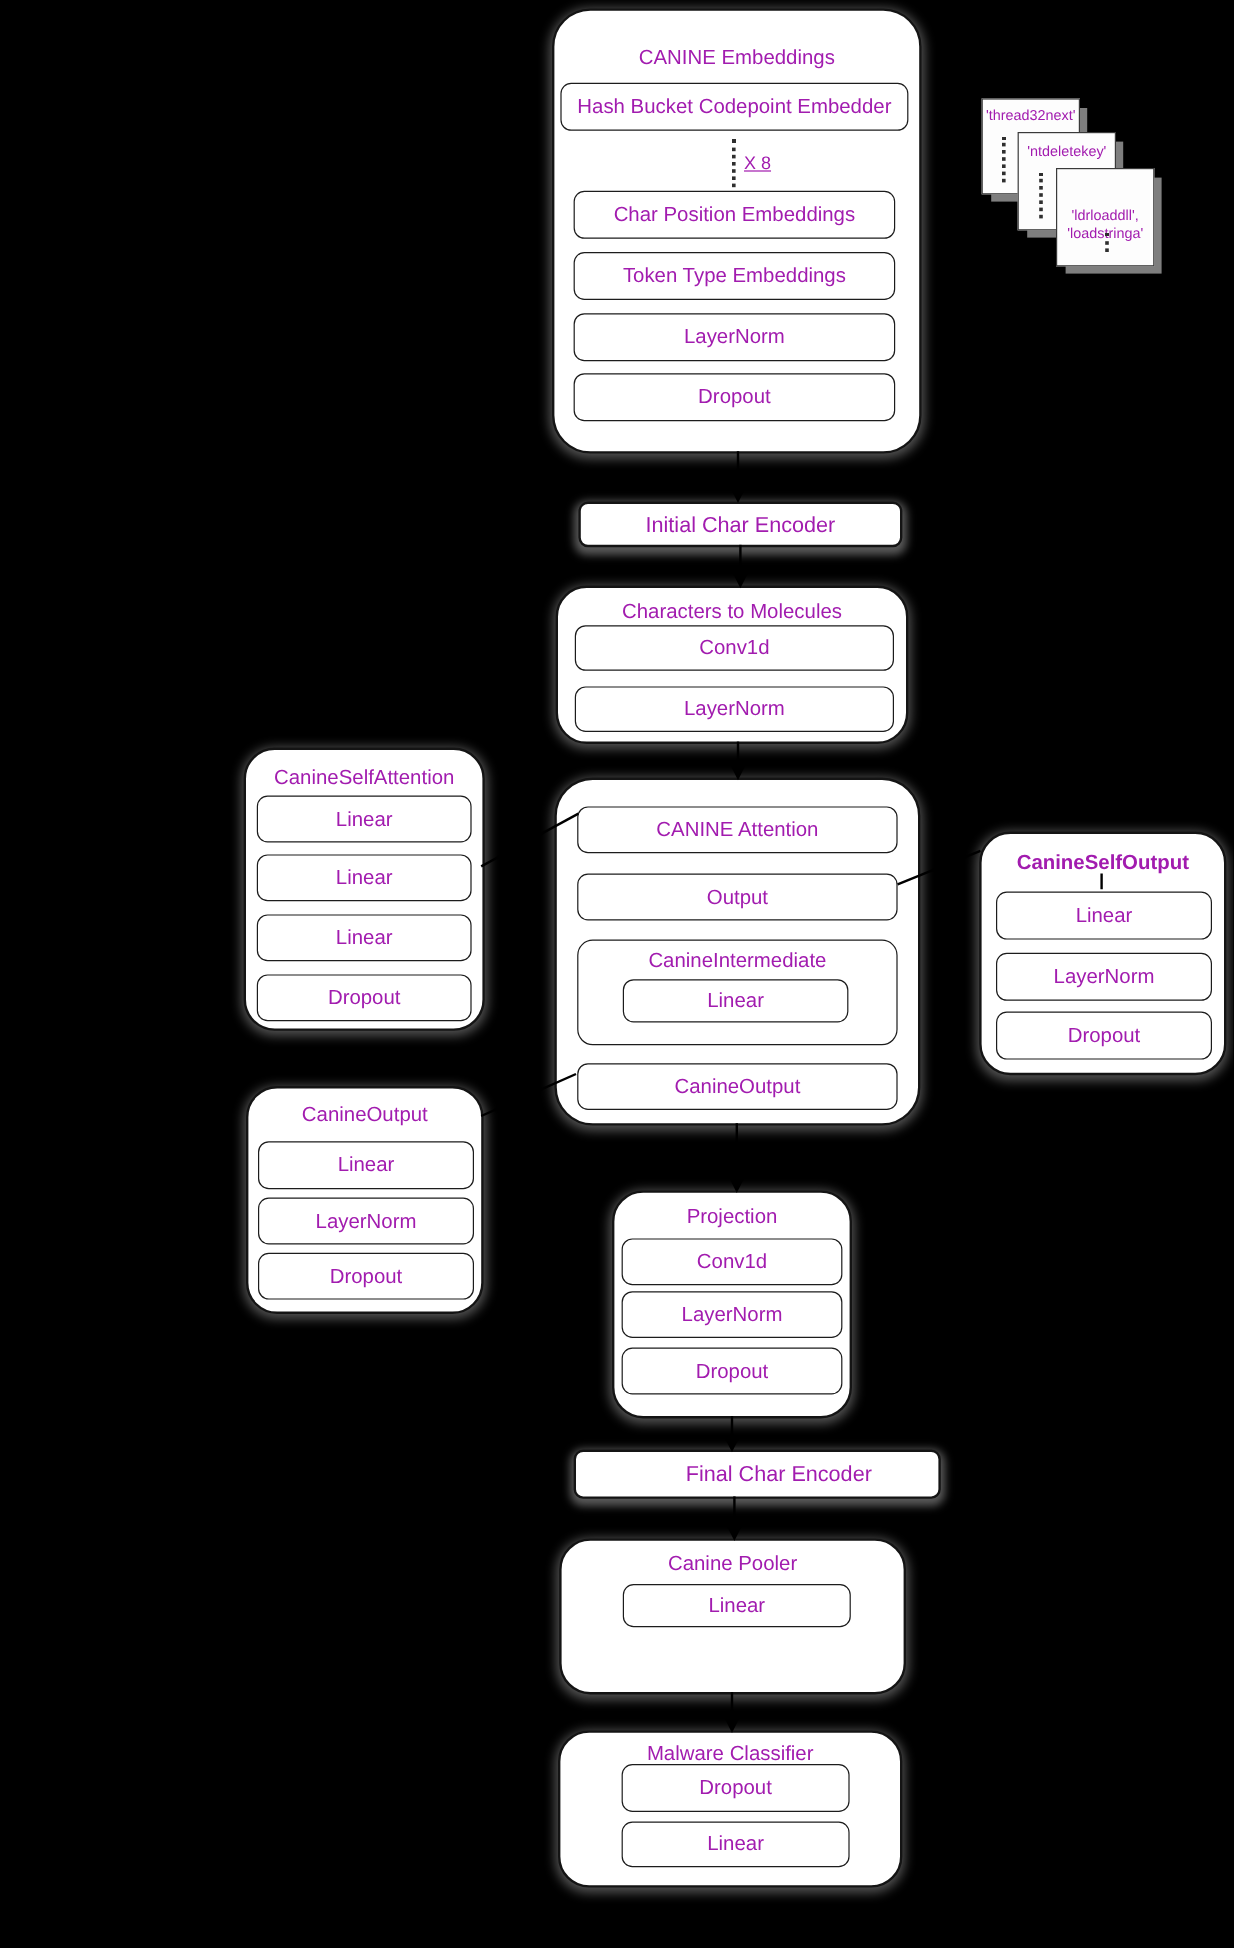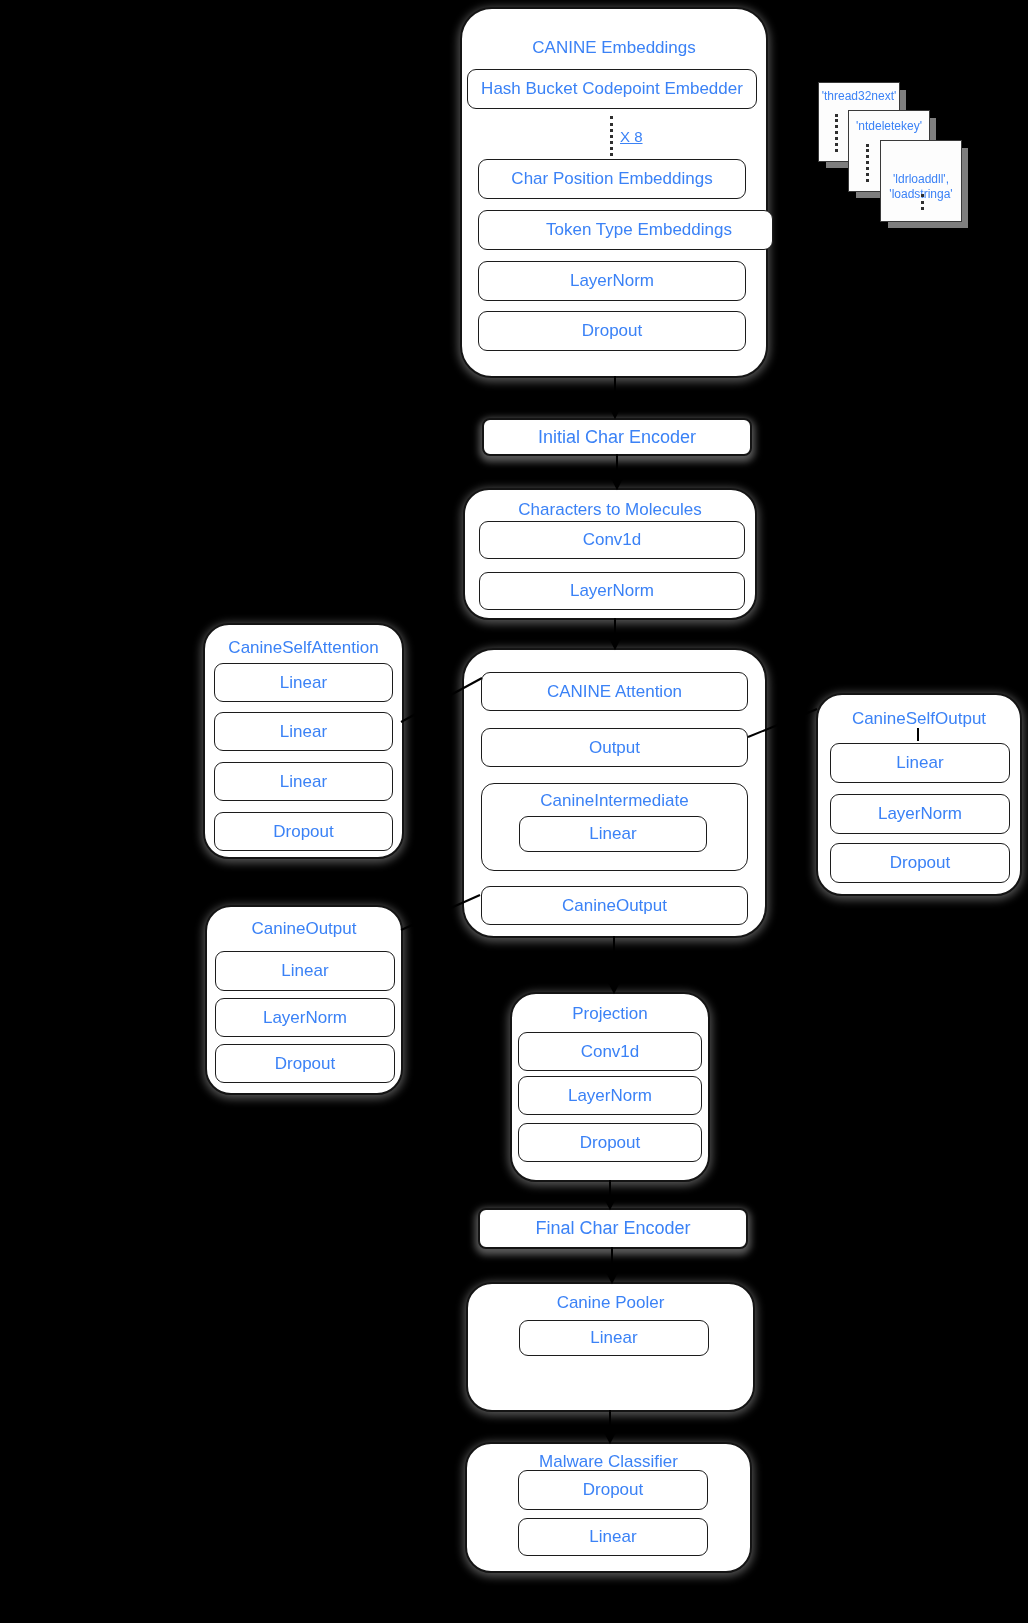--- a/index.html
+++ b/index.html
@@ -1,18 +1,18 @@
 <!DOCTYPE html>
 <html><head>
 <meta charset="utf-8">
 <style>
   html,body{margin:0;padding:0;background:#000;}
   .stage{
     position:relative;width:1028px;height:1623px;background:#000;overflow:hidden;
-    font-family:"Liberation Sans","DejaVu Sans",sans-serif;color:#3b82f6;
+    font-family:"Liberation Sans","DejaVu Sans",sans-serif;color:#a21caf;
   }
   .outer{
     position:absolute;background:#fff;border:2px solid #141414;border-radius:32px;
     box-shadow:0 2px 9px 2px rgba(150,150,150,0.55);
   }
   .outer.small-r{border-radius:26px;}
   .title{
     position:absolute;left:0;right:0;text-align:center;font-size:17px;white-space:nowrap;
   }
   .inner{
@@ -37,21 +37,21 @@
 <body>
 
 <div class="stage">
 
   <div class="outer" style="left:460px;top:7px;width:304px;height:367px;">
     <div class="title" style="top:29px;">CANINE Embeddings</div>
     <div class="inner" style="left:5px;top:60px;width:288px;height:38px;text-align:center;">Hash Bucket Codepoint Embedder</div>
     <div class="vdots" style="left:148px;top:107px;height:40px;"></div>
     <div class="xlabel" style="left:158px;top:119px;text-decoration:underline;">X 8</div>
     <div class="inner" style="left:16px;top:150px;width:266px;height:38px;">Char Position Embeddings</div>
-    <div class="inner" style="left:16px;top:201px;width:266px;height:38px;padding-left:27px;">Token Type Embeddings</div>
+    <div class="inner" style="left:16px;top:201px;width:266px;height:38px;">Token Type Embeddings</div>
     <div class="inner" style="left:16px;top:252px;width:266px;height:38px;">LayerNorm</div>
     <div class="inner" style="left:16px;top:302px;width:266px;height:38px;">Dropout</div>
   </div>
 
   <div class="card" style="left:818px;top:82px;width:80px;height:78px;">
     <div style="margin-top:6px;">'thread32next'</div>
   </div>
   <div class="vdots" style="left:835px;top:114px;height:38px;z-index:3;"></div>
   <div class="card" style="left:848px;top:110px;width:80px;height:80px;z-index:2;">
     <div style="margin-top:8px;">'ntdeletekey'</div>
@@ -83,41 +83,41 @@
 
   <div class="outer small-r" style="left:203px;top:623px;width:197px;height:232px;">
     <div class="title" style="top:13px;">CanineSelfAttention</div>
     <div class="inner" style="left:9px;top:38px;width:177px;height:37px;">Linear</div>
     <div class="inner" style="left:9px;top:87px;width:177px;height:37px;">Linear</div>
     <div class="inner" style="left:9px;top:137px;width:177px;height:37px;">Linear</div>
     <div class="inner" style="left:9px;top:187px;width:177px;height:37px;">Dropout</div>
   </div>
 
   <div class="outer small-r" style="left:816px;top:693px;width:202px;height:199px;">
-    <div class="title" style="top:14px;">CanineSelfOutput</div>
+    <div class="title" style="top:14px;font-weight:bold;">CanineSelfOutput</div>
     <div class="inner" style="left:12px;top:48px;width:178px;height:38px;">Linear</div>
     <div class="inner" style="left:12px;top:99px;width:178px;height:38px;">LayerNorm</div>
     <div class="inner" style="left:12px;top:148px;width:178px;height:38px;">Dropout</div>
   </div>
 
   <div class="outer small-r" style="left:205px;top:905px;width:194px;height:186px;">
     <div class="title" style="top:12px;">CanineOutput</div>
     <div class="inner" style="left:8px;top:44px;width:178px;height:38px;">Linear</div>
     <div class="inner" style="left:8px;top:91px;width:178px;height:37px;">LayerNorm</div>
     <div class="inner" style="left:8px;top:137px;width:178px;height:37px;">Dropout</div>
   </div>
 
   <div class="outer small-r" style="left:510px;top:992px;width:196px;height:186px;">
     <div class="title" style="top:10px;">Projection</div>
     <div class="inner" style="left:6px;top:38px;width:182px;height:37px;">Conv1d</div>
     <div class="inner" style="left:6px;top:82px;width:182px;height:37px;">LayerNorm</div>
     <div class="inner" style="left:6px;top:129px;width:182px;height:37px;">Dropout</div>
   </div>
 
-  <div class="bar" style="left:478px;top:1208px;width:266px;height:37px;">Final Char Encoder</div>
+  <div class="bar" style="left:478px;top:1208px;width:266px;height:37px;padding-left:36px;">Final Char Encoder</div>
 
   <div class="outer small-r" style="left:466px;top:1282px;width:285px;height:126px;">
     <div class="title" style="top:9px;">Canine Pooler</div>
     <div class="inner" style="left:51px;top:36px;width:188px;height:34px;">Linear</div>
   </div>
 
   <div class="outer small-r" style="left:465px;top:1442px;width:283px;height:127px;">
     <div class="title" style="top:8px;">Malware Classifier</div>
     <div class="inner" style="left:51px;top:26px;width:188px;height:38px;">Dropout</div>
     <div class="inner" style="left:51px;top:74px;width:188px;height:36px;">Linear</div>

